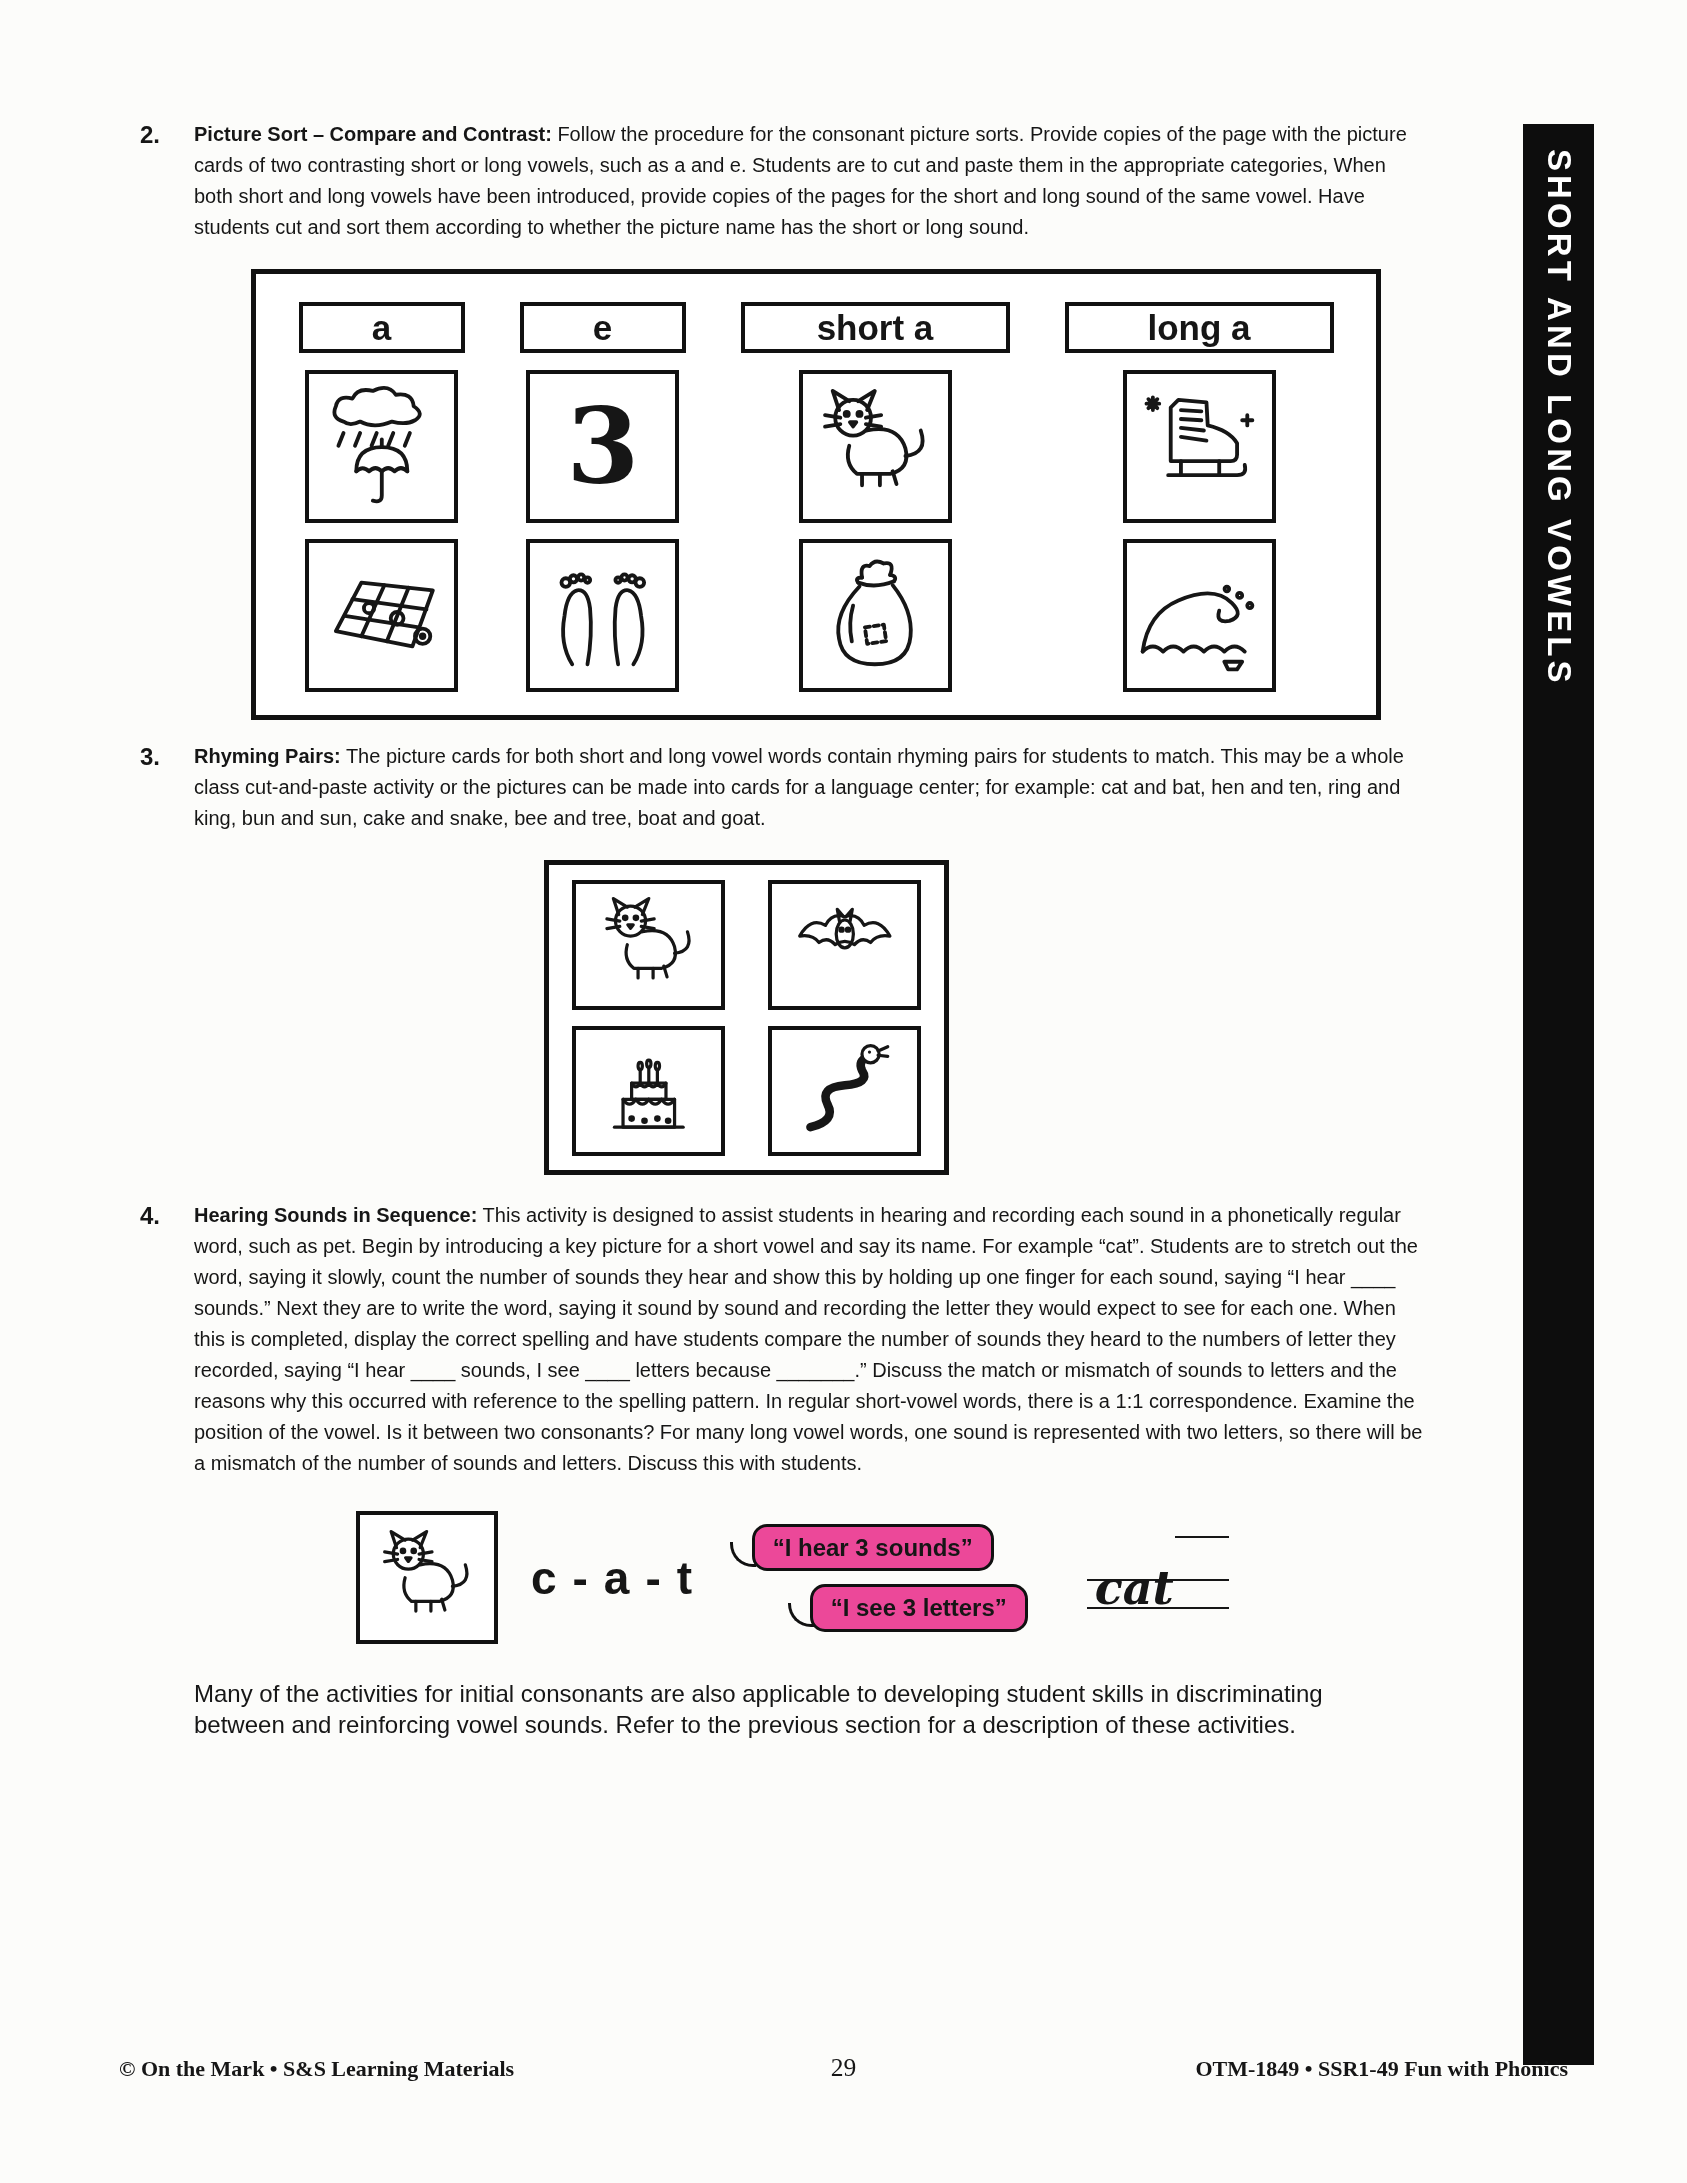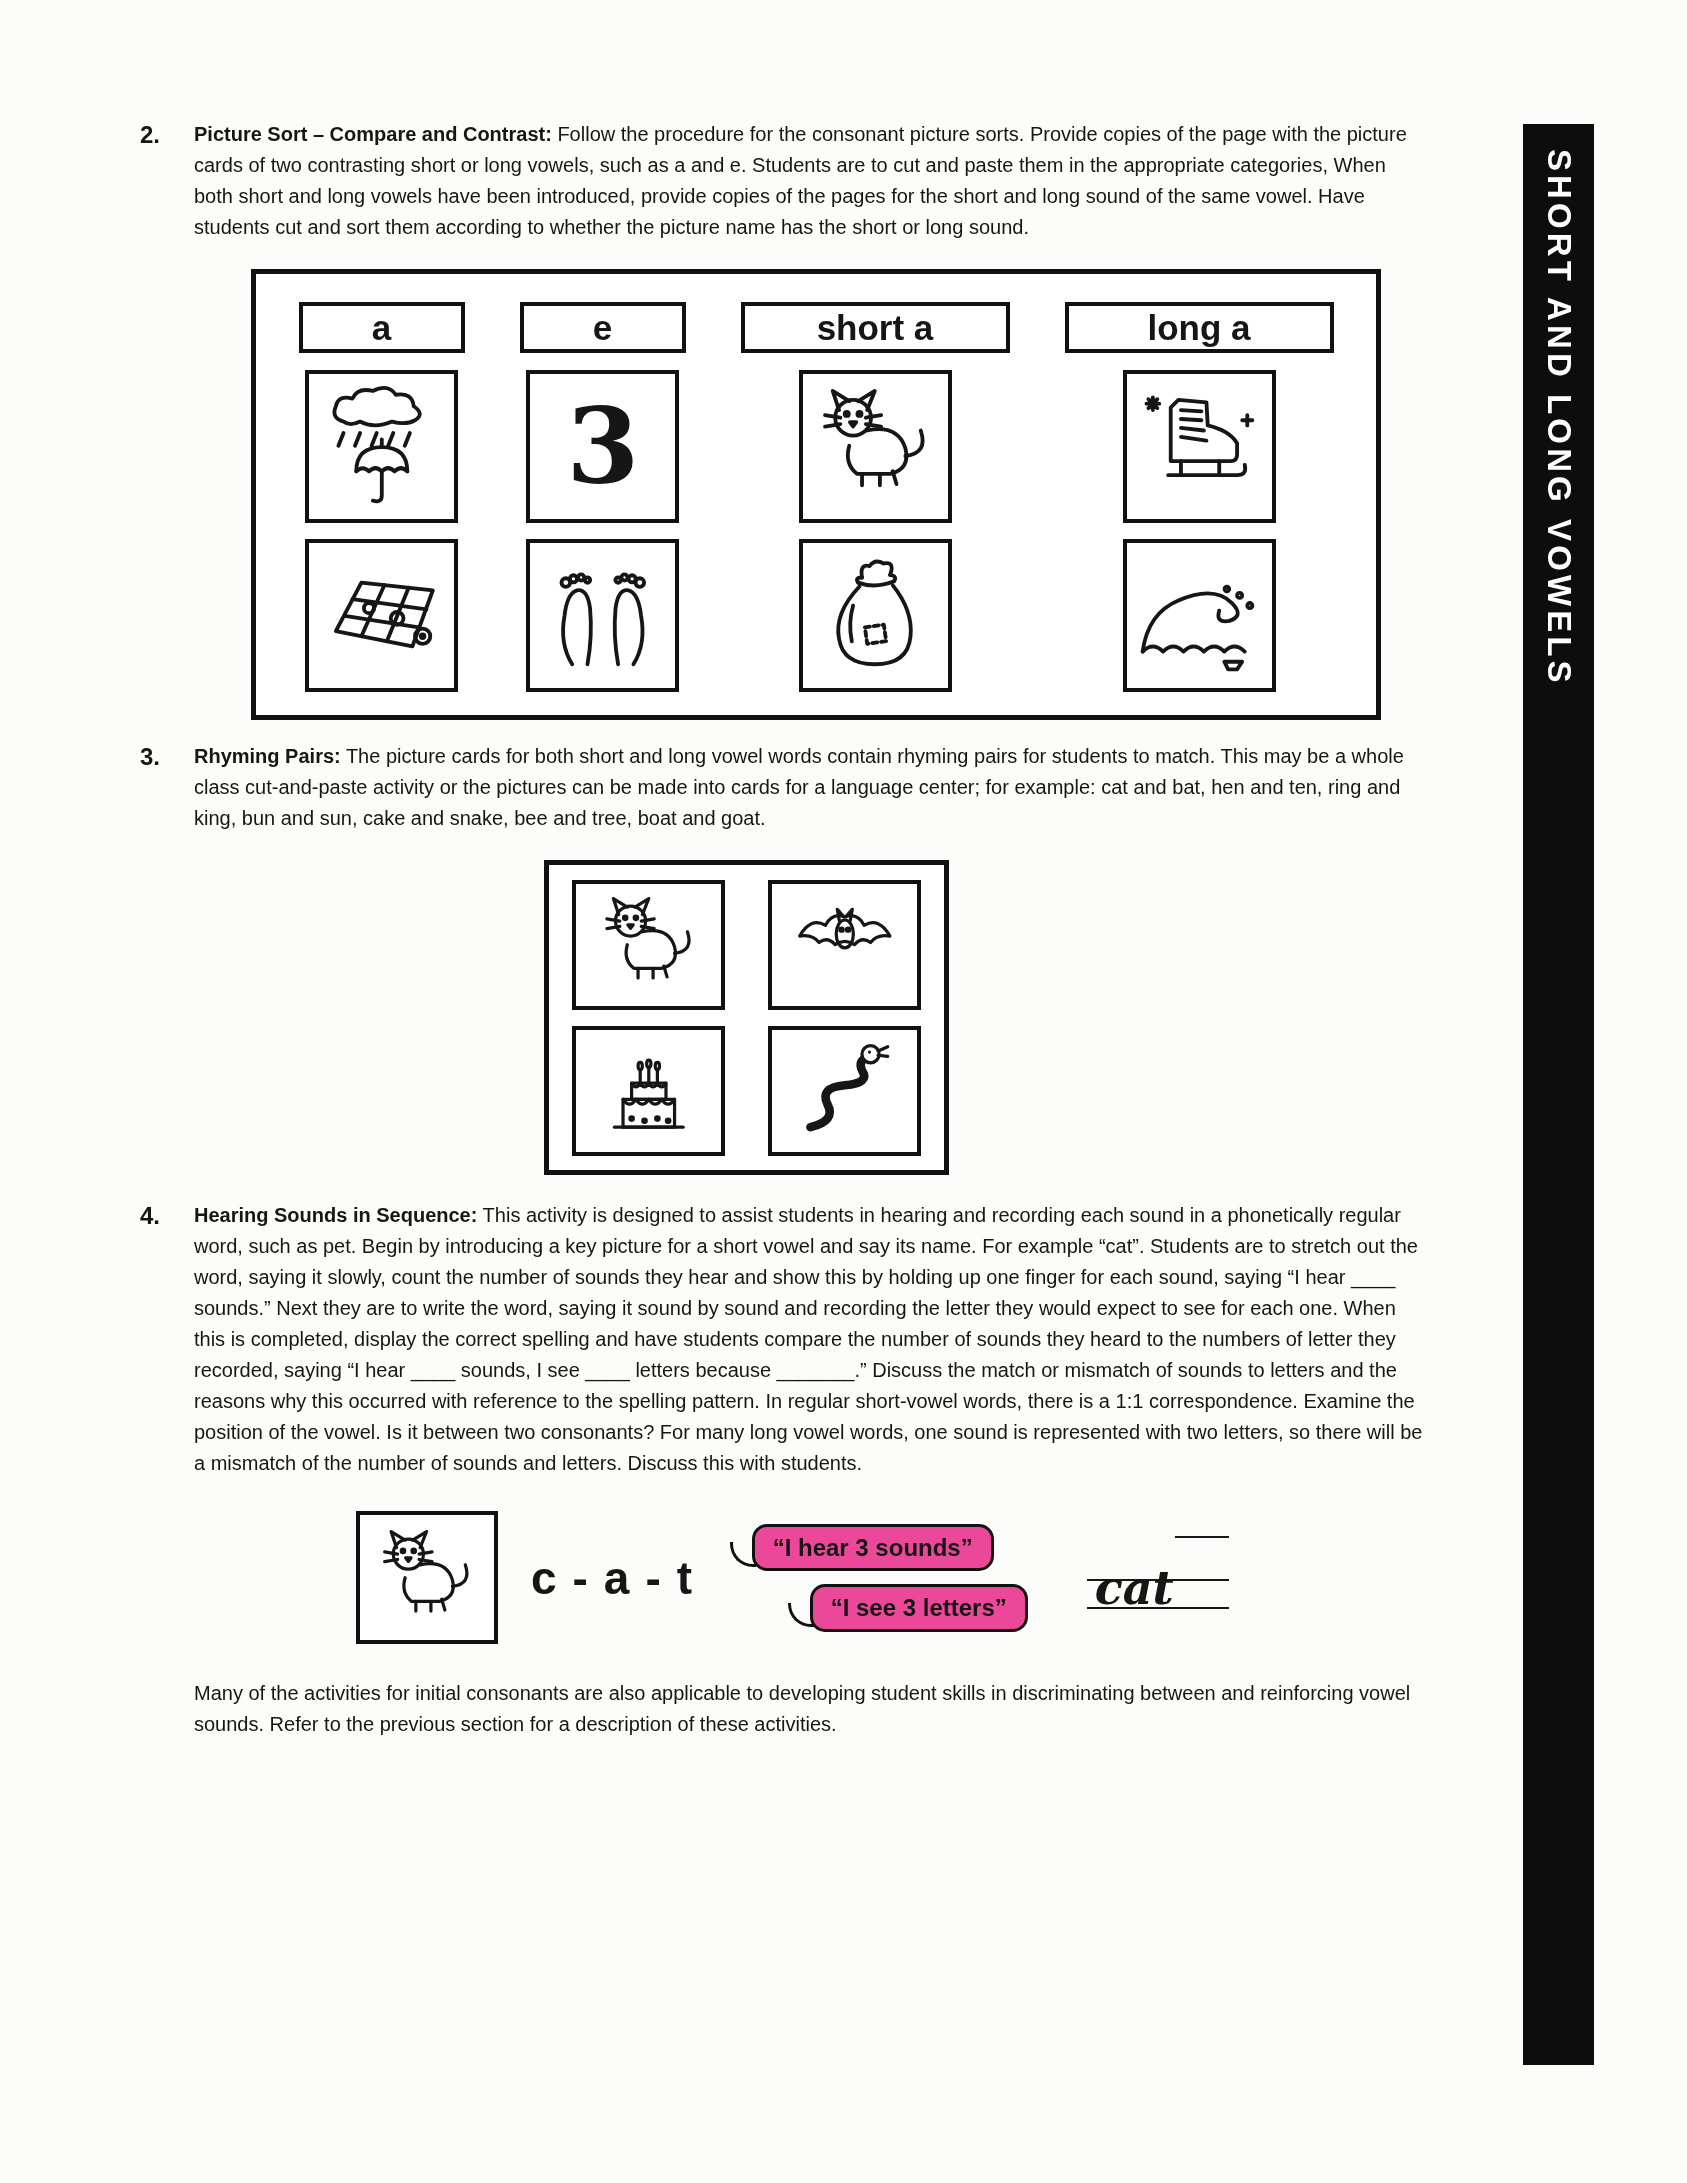--- a/index.html
+++ b/index.html
@@ -21,21 +21,21 @@
     writing-mode:vertical-rl;
     color:#ffffff;font-weight:bold;font-size:33px;letter-spacing:4.1px;
     padding-top:25px;white-space:nowrap;
   }
   
   .content{position:absolute;left:140px;top:119px;width:1351px;}
   .item{display:flex;margin-bottom:26px;}
   .item .num{width:54px;flex:0 0 54px;font-weight:bold;font-size:24px;line-height:31px;}
   .item .text{flex:1;max-width:1236px;font-size:20px;line-height:31px;}
   .item .text b{font-weight:bold;}
-  .closing{margin:0 0 0 54px;max-width:1219px;font-size:20px;line-height:31px;}
+  .closing{margin:0 0 0 54px;max-width:1219px;font-size:24px;line-height:31px;}
   
   .sort-box{
     box-sizing:border-box;
     margin:5px 0 21.4px 111px;width:1130px;height:451px;
     border:5px solid #111;background:#fff;
     display:flex;justify-content:space-around;align-items:flex-start;
     padding:28px 15px 0 15px;
   }
   .sort-col{display:flex;flex-direction:column;align-items:center;}
   .sort-header{
@@ -331,15 +331,20 @@
         <div class="write-top"></div>
         <div class="write-mid"></div>
         <div class="write-base"></div>
         <div class="write-word">cat</div>
       </div>
     </div>
 
     <p class="closing">Many of the activities for initial consonants are also applicable to developing student skills in discriminating between and reinforcing vowel sounds. Refer to the previous section for a description of these activities.</p>
   </div>
 
+  <div class="footer">
+    <span class="f-left">© On the Mark • S&amp;S Learning Materials</span>
+    <span class="f-center">29</span>
+    <span class="f-right">OTM-1849 • SSR1-49 Fun with Phonics</span>
+  </div>
 
 </div>
 
 
 </body></html>

